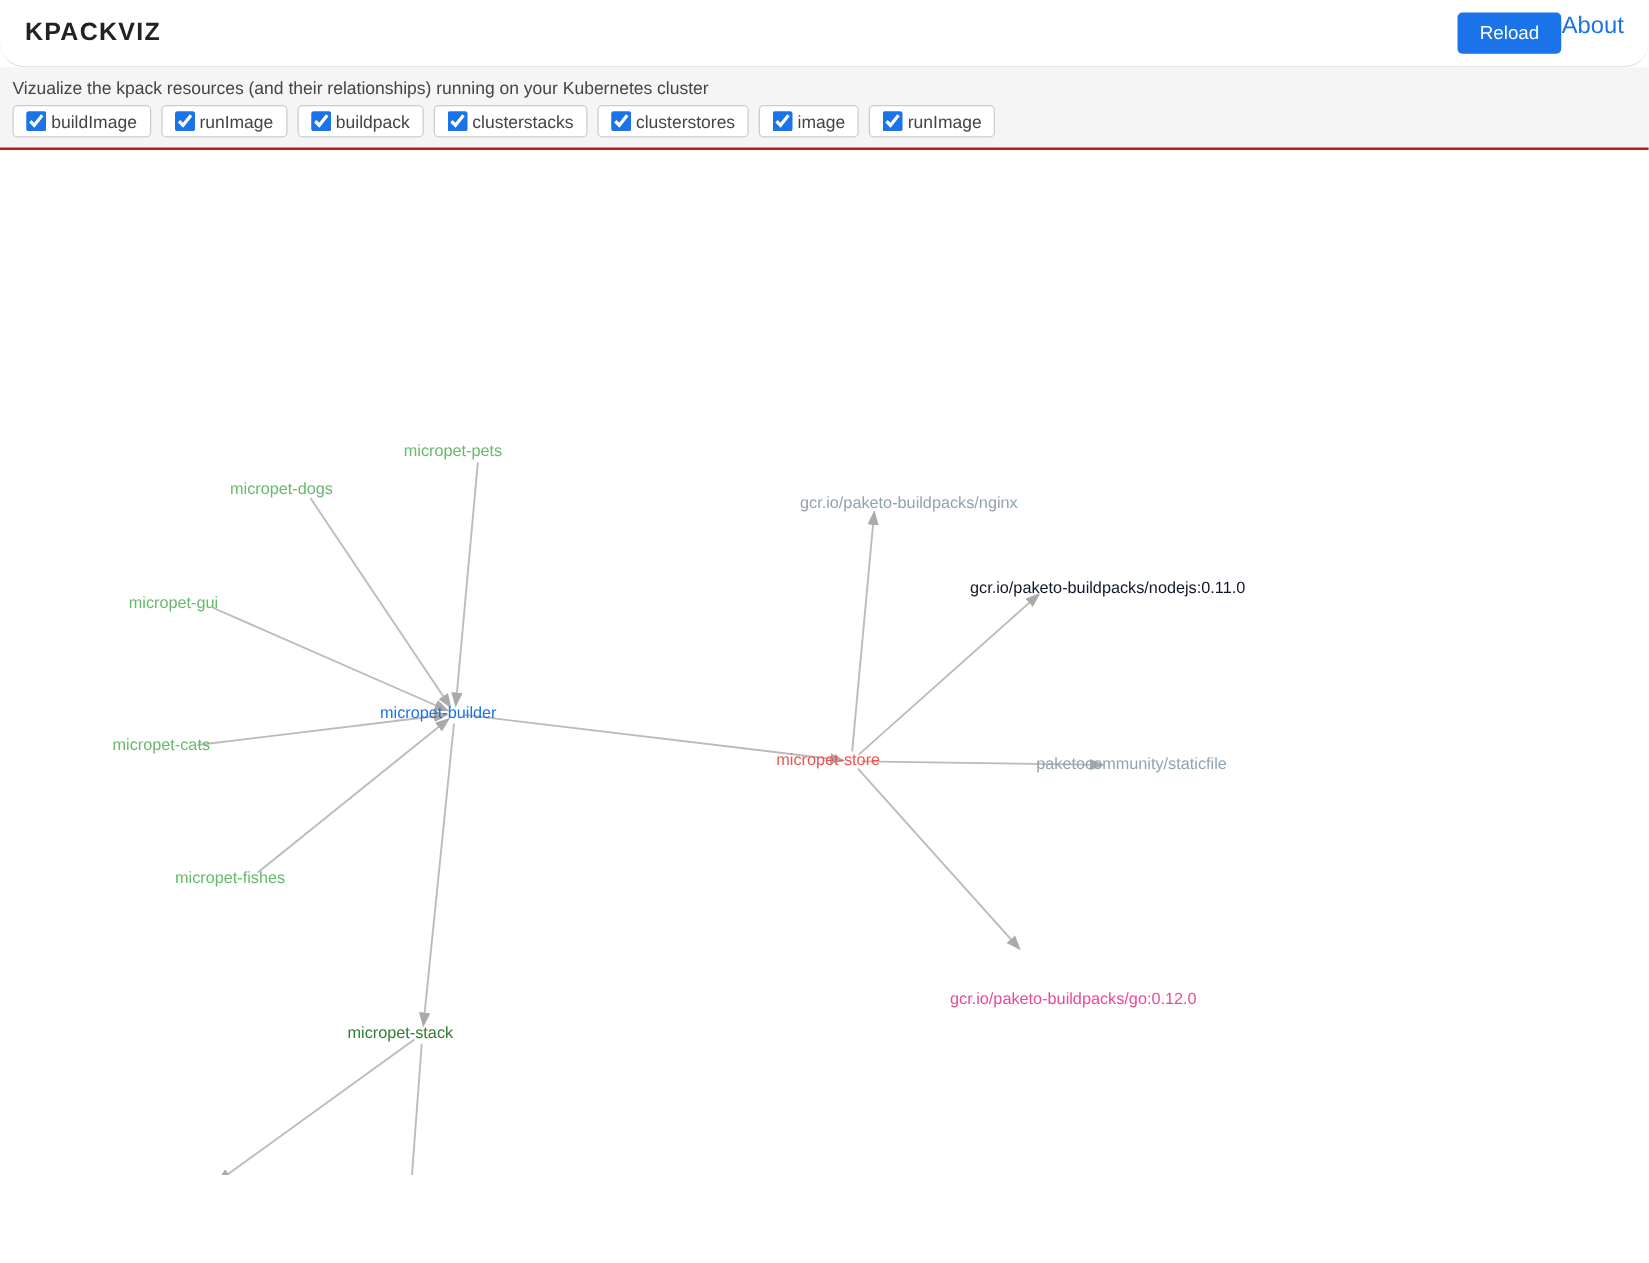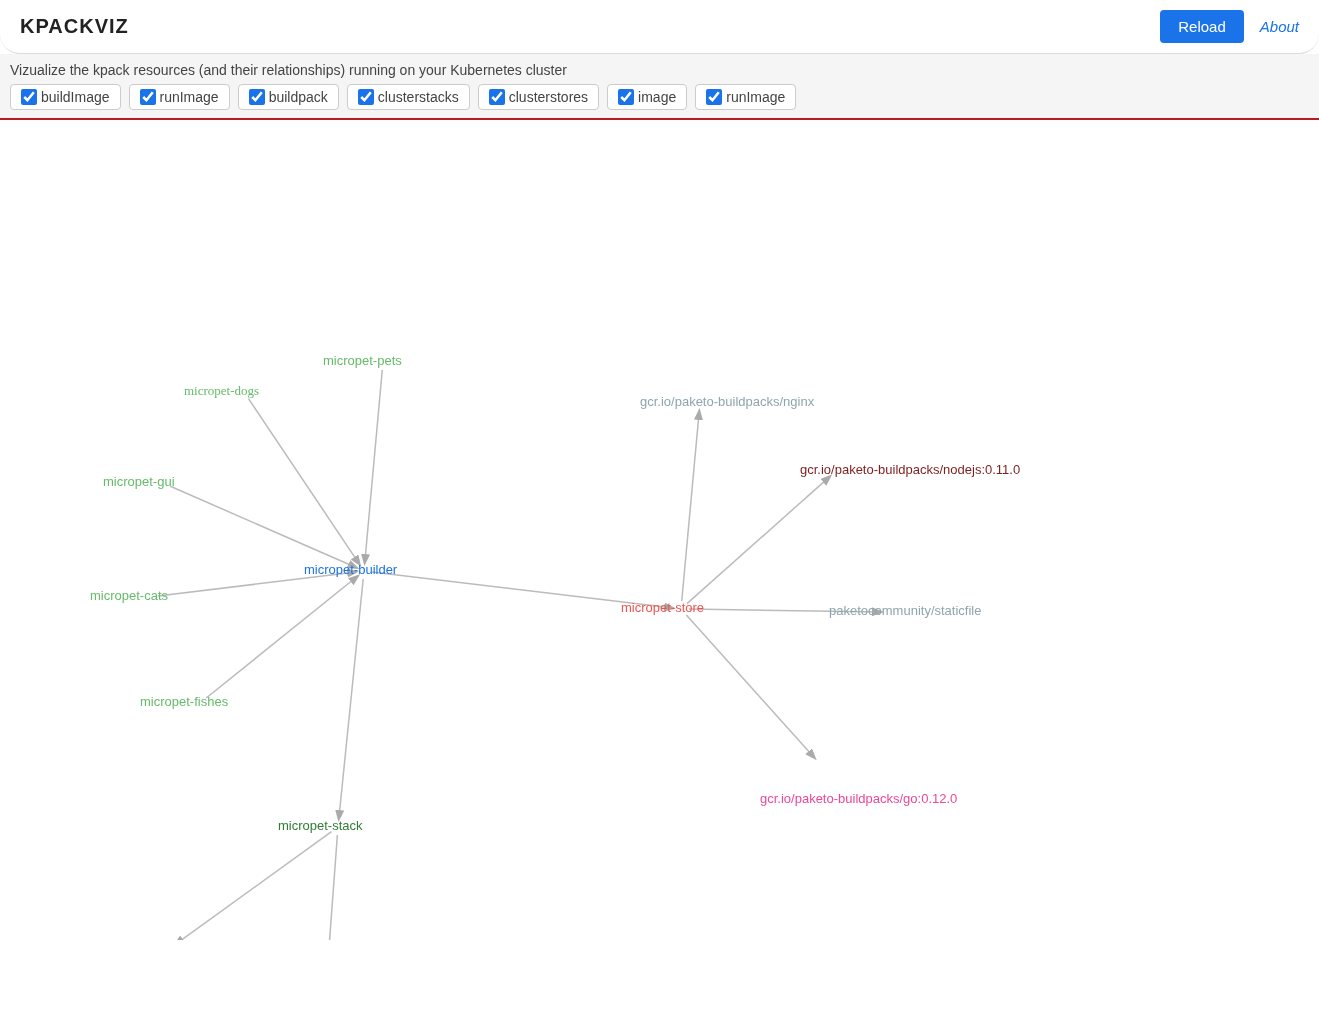--- a/index.html
+++ b/index.html
@@ -15,39 +15,37 @@
       border-radius: 20px;
     }
     .header-logo {
       font-size: 20px;
       font-weight: bold;
       letter-spacing: 1px;
       color: #222;
     }
     .header-actions {
       display: flex;
-      align-items: center;
-      gap: 16px;
+      gap: 0;
     }
     .reload-btn {
       background: #1a73e8;
       color: #fff;
       border: none;
       border-radius: 4px;
       padding: 8px 18px;
       font-size: 15px;
       cursor: pointer;
       font-weight: 500;
     }
     .about-link {
       color: #1a73e8;
-      font-size: 15px;
+      font-size: 19px;
       cursor: pointer;
       text-decoration: none;
-      font-style: italic;
     }
 
     
     .filter-bar {
       background: #f5f5f5;
       border-bottom: 2px solid #b91c1c;
       padding: 8px 10px;
       font-size: 14px;
       color: #444;
     }
@@ -158,25 +156,25 @@
       <line x1="681.7347454825517" y1="481.03381213654427" x2="699.2652545174483" y2="290.96618786345573" stroke="#bbb" stroke-width="1.5" marker-end="url(#arrowhead)"></line>
       <line x1="686.9750190059125" y1="483.68030565925216" x2="830.0249809940875" y2="356.31969434074784" stroke="#bbb" stroke-width="1.5" marker-end="url(#arrowhead)"></line>
       <line x1="688.9991680292092" y1="489.1153726158059" x2="881.0008319707908" y2="491.8846273841941" stroke="#bbb" stroke-width="1.5" marker-end="url(#arrowhead)"></line>
       <line x1="686.3410946464495" y1="494.9558969079114" x2="814.6589053535505" y2="638.0441030920887" stroke="#bbb" stroke-width="1.5" marker-end="url(#arrowhead)"></line>
       <line x1="363.19165830296816" y1="458.95905670923634" x2="338.80834169703184" y2="699.0409432907637" stroke="#bbb" stroke-width="1.5" marker-end="url(#arrowhead)"></line>
       <line x1="331.51355424029276" y1="711.6825229744633" x2="175.48644575970724" y2="824.3174770255367" stroke="#bbb" stroke-width="1.5" marker-end="url(#arrowhead)"></line>
       <line x1="337.404640601427" y1="714.9778159408783" x2="323.595359398573" y2="900.0221840591217" stroke="#bbb" stroke-width="1.5" marker-end="url(#arrowhead)"></line>
     </svg>
   <div id="graph-nodes">
       <div class="node-label" style="color: rgb(102, 187, 106); left: 323px; top: 233px;">micropet-pets</div>
-      <div class="node-label" style="color: rgb(102, 187, 106); left: 184px; top: 263px; font-family: Liberation Serif, serif;">micropet-dogs</div>
+      <div class="node-label" style="color: rgb(102, 187, 106); left: 184px; top: 263px;">micropet-dogs</div>
       <div class="node-label" style="color: rgb(102, 187, 106); left: 103px; top: 354px;">micropet-gui</div>
       <div class="node-label" style="color: rgb(102, 187, 106); left: 90px; top: 468px;">micropet-cats</div>
       <div class="node-label" style="color: rgb(102, 187, 106); left: 140px; top: 574px;">micropet-fishes</div>
       <div class="node-label" style="color: rgb(26, 115, 232); left: 304px; top: 442px;">micropet-builder</div>
       <div class="node-label" style="color: rgb(239, 83, 80); left: 621px; top: 480px;">micropet-store</div>
       <div class="node-label" style="color: rgb(46, 125, 50); left: 278px; top: 698px;">micropet-stack</div>
       <div class="node-label" style="color: rgb(144, 164, 174); left: 640px; top: 274px;">gcr.io/paketo-buildpacks/nginx</div>
-      <div class="node-label" style="color: #7f1d1d; left: 800px; top: 342px;">gcr.io/paketo-buildpacks/nodejs:0.11.0</div>
+      <div class="node-label" style="color: #0f172a; left: 776px; top: 342px;">gcr.io/paketo-buildpacks/nodejs:0.11.0</div>
       <div class="node-label" style="color: rgb(144, 164, 174); left: 829px; top: 483px;">paketocommunity/staticfile</div>
       <div class="node-label" style="color: #ec4899; left: 760px; top: 671px;">gcr.io/paketo-buildpacks/go:0.12.0</div>
     </div>
 </div>
 
 </body></html>

